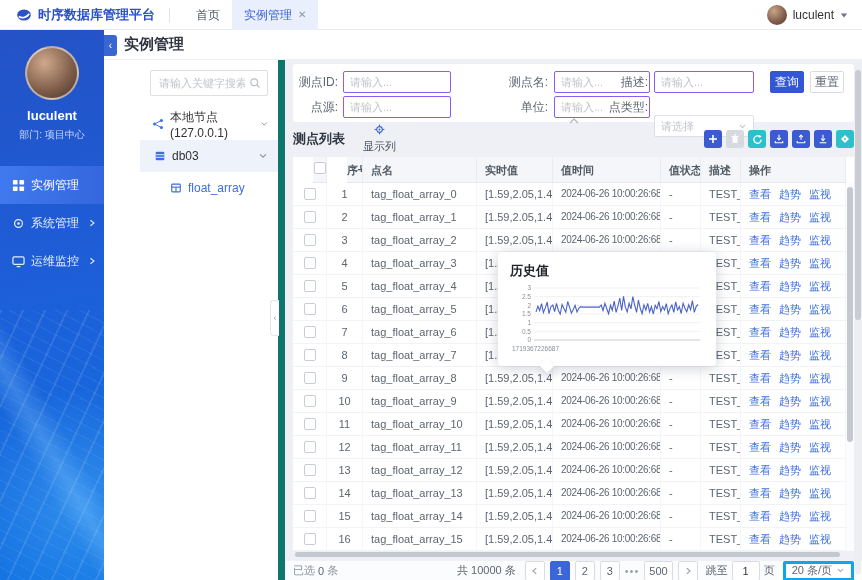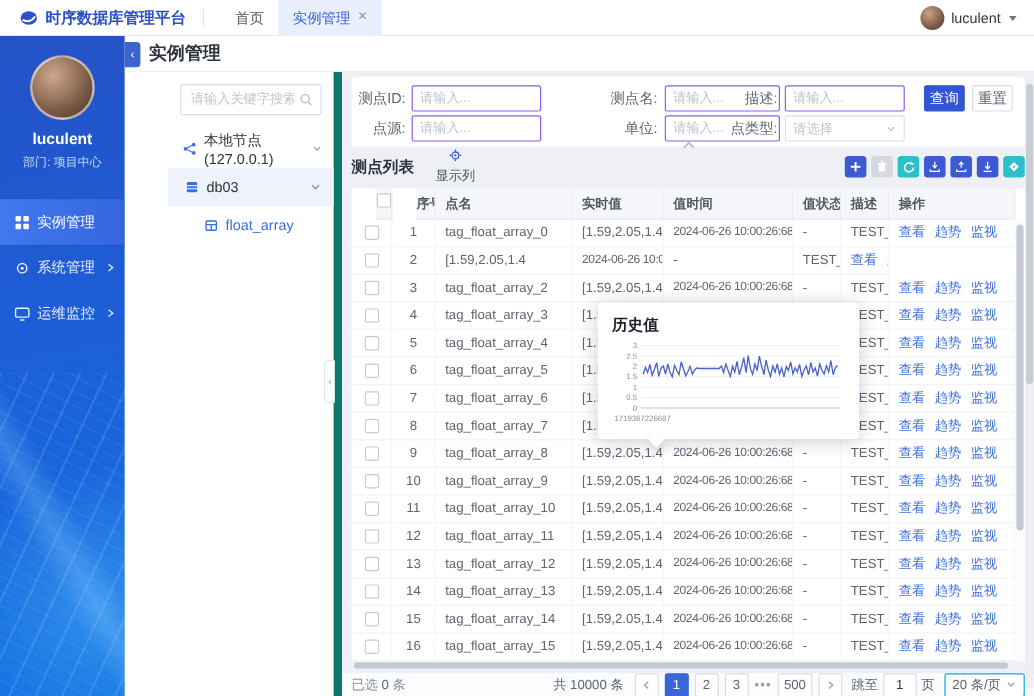--- a/index.html
+++ b/index.html
@@ -71,21 +71,21 @@
                   display:flex; align-items:center; justify-content:center; color:#98a0ab; font-size:9px; cursor:pointer; }
 
   
   .main { position:absolute; left:285px; top:60px; width:577px; height:520px; }
   .filter-card { position:absolute; left:8px; top:4px; width:561px; height:58px; background:#fff; border-radius:3px; }
   .f-label { position:absolute; font-size:12px; color:#5d6570; text-align:right; line-height:22px; }
   .f-input { position:absolute; height:22px; border:1px solid #8b5cf6; border-radius:2px; font-size:11px;
              padding:0 6px; color:#333; outline:none; background:#fff; font-family:"Liberation Sans",sans-serif; }
   .f-input::placeholder { color:#c0c4cc; }
   .f-select { position:absolute; height:22px; border:1px solid #dcdfe6; border-radius:2px; font-size:11px;
-              color:#c0c4cc; background:#fff; display:flex; align-items:center; padding:0 6px; cursor:pointer; }
+              color:#c0c4cc; background:#fff; display:flex; align-items:center; padding:0 6px; cursor:pointer;margin-top:19px; }
   .f-select .caret { margin-left:auto; }
   .btn { position:absolute; height:22px; border-radius:2px; font-size:12px; display:flex; align-items:center;
          justify-content:center; cursor:pointer; }
   .btn-primary { background:#3256d4; color:#fff; border:1px solid #3256d4; }
   .btn-plain { background:#fff; color:#5d6570; border:1px solid #d9dce2; }
   .filter-fold { position:absolute; left:50%; bottom:-2px; transform:translateX(-50%); cursor:pointer; }
 
   .toolbar { position:absolute; left:8px; top:68px; width:561px; height:22px; display:flex; align-items:center; }
   .list-title { font-size:13px; font-weight:bold; color:#2f3440; }
   .chip { margin-left:10px; background:#eef0f4; border-radius:3px; padding:2px 8px; font-size:11px;
@@ -121,21 +121,21 @@
   .pg-right { margin-left:auto; display:flex; align-items:center; }
   .pg-total { color:#5d6570; margin-right:4px; }
   .pg-btn { min-width:20px; height:20px; padding:0 4px; margin-left:5px; border:1px solid #d9dce2; border-radius:2px;
             background:#fff; color:#5d6570; display:flex; align-items:center; justify-content:center;
             font-size:11px; cursor:pointer; }
   .pg-btn.active { background:#3a66d8; border-color:#3a66d8; color:#fff; }
   .pg-ellipsis { margin-left:5px; color:#9aa0a8; letter-spacing:1px; }
   .pg-jump { display:flex; align-items:center; margin-left:8px; gap:4px; color:#5d6570; }
   .pg-jump input { width:28px; height:20px; border:1px solid #d9dce2; border-radius:2px; text-align:center;
                    font-size:11px; color:#333; outline:none; font-family:"Liberation Sans",sans-serif; }
-  .pg-size { margin-left:8px; height:20px; border:1px solid #0ea5e9; border-radius:2px; background:#fff;
+  .pg-size { margin-left:8px; height:20px; border:3px solid #0ea5e9; border-radius:2px; background:#fff;
              display:flex; align-items:center; gap:4px; padding:0 6px; color:#5d6570; cursor:pointer; }
 
   
   .popup { position:absolute; left:498px; top:252px; width:218px; height:114px; background:#fff; z-index:8;
            border-radius:4px; box-shadow:0 2px 14px rgba(30,40,70,.22); padding:10px 12px 4px; }
   .popup-title { font-size:13px; font-weight:bold; color:#1f2329; }
   .popup-arrow { position:absolute; left:44px; bottom:-5px; width:10px; height:10px; background:#fff;
                  transform:rotate(45deg); box-shadow:3px 3px 8px rgba(30,40,70,.15); }
   .tick { font-size:6.5px; fill:#8a9099; font-family:"Liberation Sans",sans-serif; }
 
@@ -376,20 +376,21 @@
       <a>趋势</a>
       <a>监视</a>
     </div>
   </div>
 
   <div class="tr">
     <div class="td c-cb">
               <span class="cb"></span>
             </div>
     <div class="td c-no">2</div>
+    <div class="td c-name">tag_float_array_1</div>
     <div class="td c-val">[1.59,2.05,1.4</div>
     <div class="td c-time">2024-06-26 10:00:26:687</div>
     <div class="td c-status">-</div>
     <div class="td c-desc">TEST_</div>
     <div class="td c-ops">
       <a>查看</a>
       <a>趋势</a>
       <a>监视</a>
     </div>
   </div>

